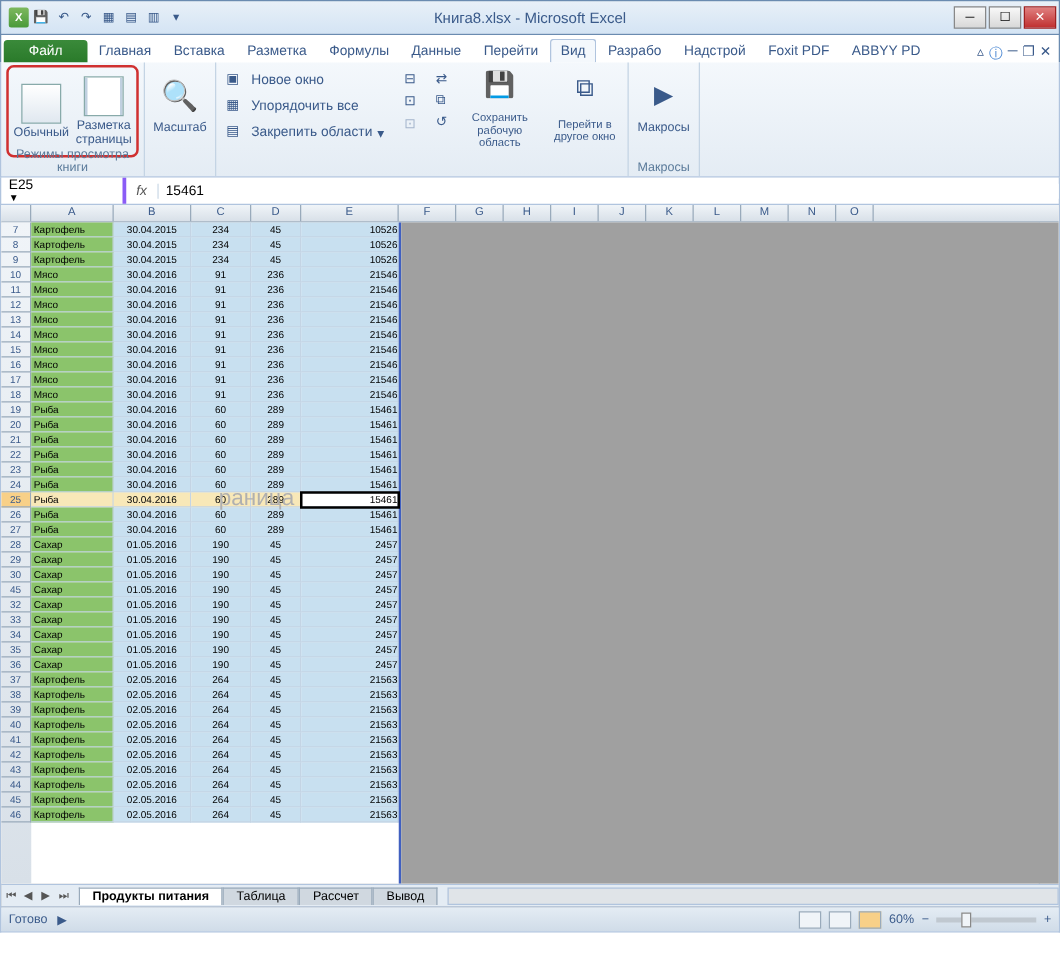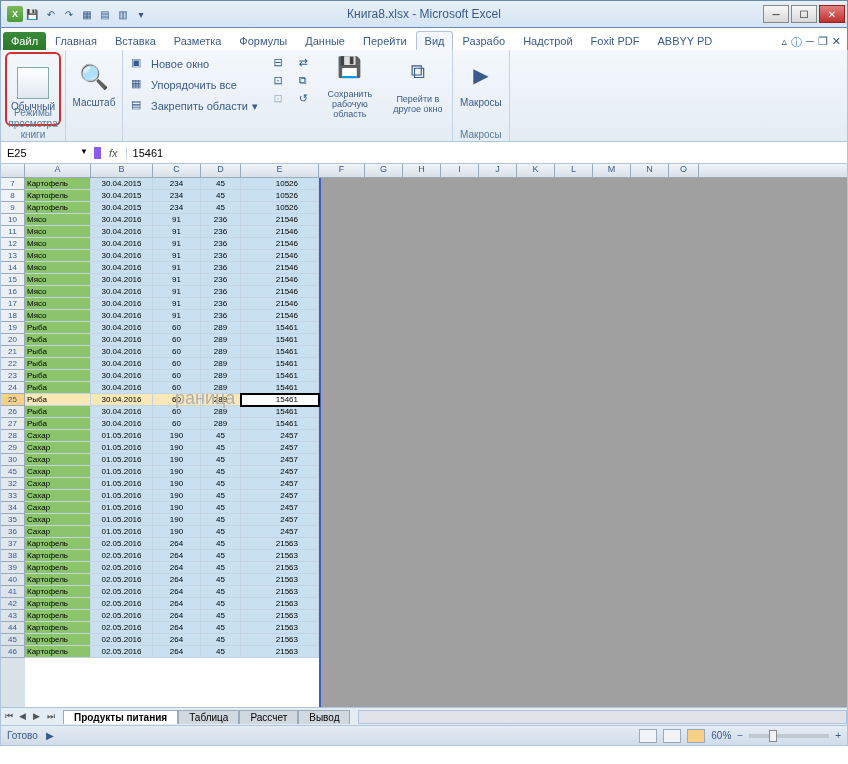--- a/index.html
+++ b/index.html
@@ -10,59 +10,59 @@
 .qat { display: flex; align-items: center; gap: 2px; padding-left: 6px; }
 .qat-btn { width: 16px; height: 16px; display: flex; align-items: center; justify-content: center; font-size: 10px; color: #3a5a8a; cursor: pointer; }
 .excel-icon { width: 16px; height: 16px; background: linear-gradient(#7db85e,#4a9a3a); border-radius: 2px; display:flex; align-items:center; justify-content:center; color:#fff; font-size:9px; font-weight:bold; }
 .title-text { position: absolute; left: 50%; transform: translateX(-50%); font-size: 12px; color: #3a5a8a; }
 .winbtns { margin-left: auto; display: flex; }
 .winbtn { width: 26px; height: 18px; border: 1px solid #888; background: linear-gradient(#f8f8f8,#d8d8d8); margin-right: 2px; display:flex; align-items:center; justify-content:center; font-size:10px; cursor:pointer; }
 .winbtn.close { background: linear-gradient(#e08080,#c03030); color:#fff; border-color:#a02020; }
 
 
 .ribbon-tabs { height: 22px; background: #fff; border-left:1px solid #6a8bb0; border-right:1px solid #6a8bb0; display:flex; align-items:flex-end; font-size:11px; }
-.file-tab { background: linear-gradient(#3a8a3a,#2a7a2a); color:#fff; padding: 3px 8px; border-radius: 3px 3px 0 0; margin-left:2px; cursor:pointer; }
+.file-tab { background: linear-gradient(#3a8a3a,#2a7a2a); color:#fff; padding: 3px 20px; border-radius: 3px 3px 0 0; margin-left:2px; cursor:pointer; }
 .rtab { padding: 3px 8px; color:#3a5a8a; cursor:pointer; border:1px solid transparent; border-bottom:none; }
 .rtab.active { background:#f4f8fc; border-color:#b0c4de; border-radius:3px 3px 0 0; }
 .ribbon-help { margin-left:auto; display:flex; gap:4px; padding-right:6px; font-size:11px; color:#3a5a8a; }
 
 
 .ribbon { height: 92px; background: linear-gradient(#f4f8fc,#e4ecf4); border:1px solid #b0c4de; border-top:none; display:flex; position:relative; }
 .rgroup { border-right:1px solid #c4d4e4; padding:2px 4px 14px; display:flex; flex-direction:column; position:relative; }
 .rgroup-label { position:absolute; bottom:1px; left:0; right:0; text-align:center; font-size:10px; color:#5a7a9a; }
 .rgroup-row { display:flex; gap:2px; }
 .bigbtn { width:48px; height:66px; display:flex; flex-direction:column; align-items:center; justify-content:center; font-size:10px; color:#3a5a8a; text-align:center; cursor:pointer; border:1px solid transparent; border-radius:3px; }
 .bigbtn-icon { width:32px; height:32px; margin-bottom:2px; }
 .highlighted { border:2px solid #d03030 !important; border-radius:6px; padding:2px; }
 .smallbtn { display:flex; align-items:center; gap:4px; font-size:11px; color:#3a5a8a; padding:2px 4px; cursor:pointer; }
 .smallbtn-icon { width:16px; height:16px; }
 
 
 .formula-bar { height:22px; border:1px solid #b0c4de; border-top:none; display:flex; align-items:center; background:#fff; }
-.namebox { width:100px; border-right:7px solid #8b5cf6; padding:0 6px; font-size:11px; display:flex; justify-content:space-between; }
+.namebox { width:100px; border-right:3px solid #8b5cf6; padding:0 6px; font-size:11px; display:flex; justify-content:space-between;flex-direction:column; }
 .fx-area { display:flex; align-items:center; flex:1; }
 .fx-btn { padding:0 8px; font-style:italic; font-size:11px; color:#555; cursor:pointer; border-right:1px solid #c4d4e4; }
 .formula-input { flex:1; border:none; outline:none; padding:0 6px; font-size:11px; }
 
 
 .grid-area { height: 562px; border:1px solid #b0c4de; border-top:none; display:flex; flex-direction:column; background:#a0a0a0; }
 .grid-inner { flex:1; overflow:hidden; position:relative; background:#fff; }
 .col-headers { display:flex; height:14px; background:linear-gradient(#f0f4f8,#d8e0e8); border-bottom:1px solid #9ab; font-size:9px; }
 .corner { width:24px; border-right:1px solid #9ab; background:linear-gradient(#f0f4f8,#d8e0e8); }
 .colh { border-right:1px solid #9ab; text-align:center; color:#3a5a8a; cursor:pointer; }
 .rows-wrap { display:flex; height:calc(100% - 14px); }
 .row-headers { width:24px; background:linear-gradient(#f0f4f8,#d8e0e8); }
 .rowh { height:12px; border-bottom:1px solid #9ab; border-right:1px solid #9ab; font-size:8px; text-align:center; color:#3a5a8a; cursor:pointer; line-height:12px; }
 .rowh.sel { background:#f8d088; }
 .cells { position:relative; }
 .datarow { display:flex; height:12px; }
 .cell { border-right:1px solid #c4d4e4; border-bottom:1px solid #c4d4e4; font-size:8px; padding:0 2px; line-height:12px; overflow:hidden; white-space:nowrap; }
 .cell.green { background:#8bc46b; }
 .cell.blue { background:#c8e0f0; text-align:center; }
-.cell.bluer { background:#c8e0f0; text-align:right; padding-right:20px; }
+.cell.bluer { background:#c8e0f0; text-align:right; padding-right:0; }
 .cell.sel { background:#fff !important; outline:2px solid #000; outline-offset:-1px; position:relative; z-index:2; }
 .cell.selrow { background:#f8e8b8 !important; }
 .grey-area { position:absolute; top:14px; bottom:0; background:#a0a0a0; right:0; }
 .page-break-overlay { position:absolute; font-size:18px; color:#b0b0b0; pointer-events:none; }
 .blue-border-v { position:absolute; width:2px; background:#4060c0; top:0; bottom:0; }
 
 
 .sheet-bar { height:18px; background:#e4ecf4; display:flex; align-items:center; border-top:1px solid #b0c4de; font-size:10px; }
 .nav-btns { display:flex; padding:0 4px; gap:2px; }
 .navb { width:12px; cursor:pointer; color:#555; font-size:9px; }
@@ -128,20 +128,24 @@
     <span>✕</span>
   </div>
 </div>
 
 <div class="ribbon">
   <div class="rgroup">
     <div class="rgroup-row highlighted">
       <div class="bigbtn">
         <div class="bigbtn-icon ico-grid"></div>
         <span>Обычный</span>
+      </div>
+      <div class="bigbtn">
+        <div class="bigbtn-icon ico-page"></div>
+        <span>Разметка страницы</span>
       </div>
     </div>
     <div class="rgroup-label">Режимы просмотра книги</div>
   </div>
   <div class="rgroup">
     <div class="bigbtn">
       <div class="bigbtn-icon" style="font-size:24px">🔍</div>
       <span>Масштаб</span>
     </div>
   </div>

